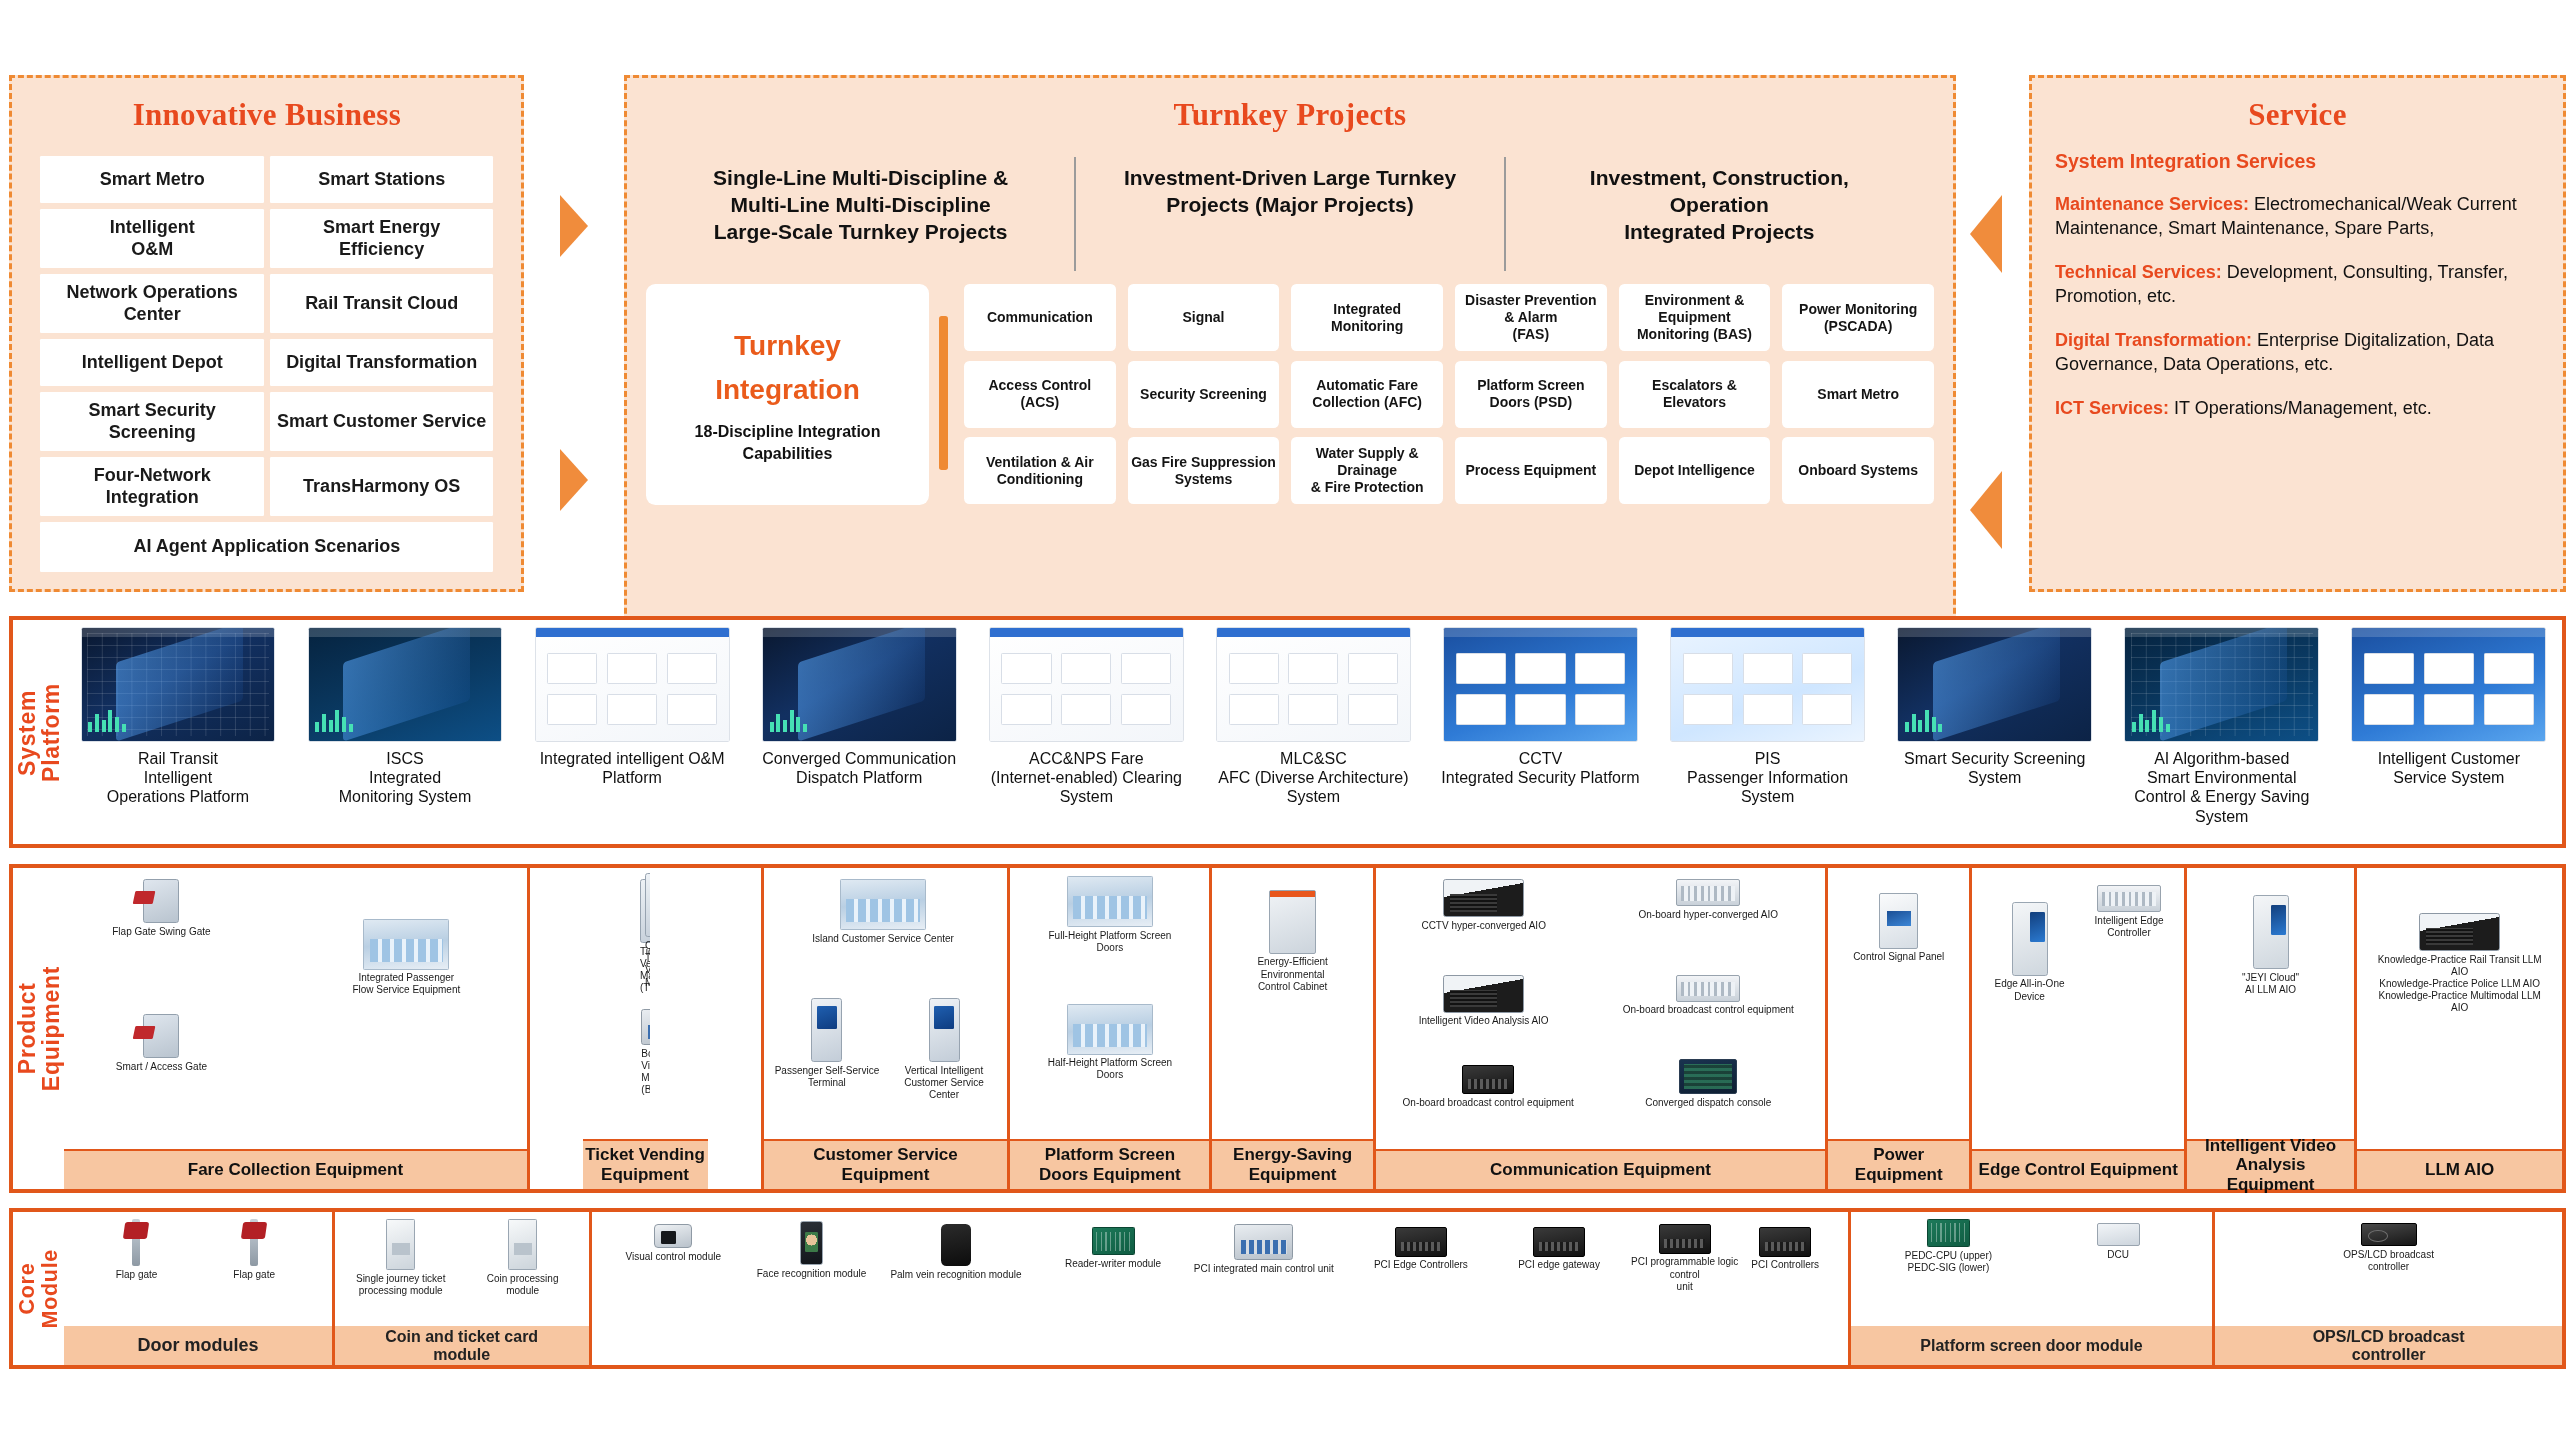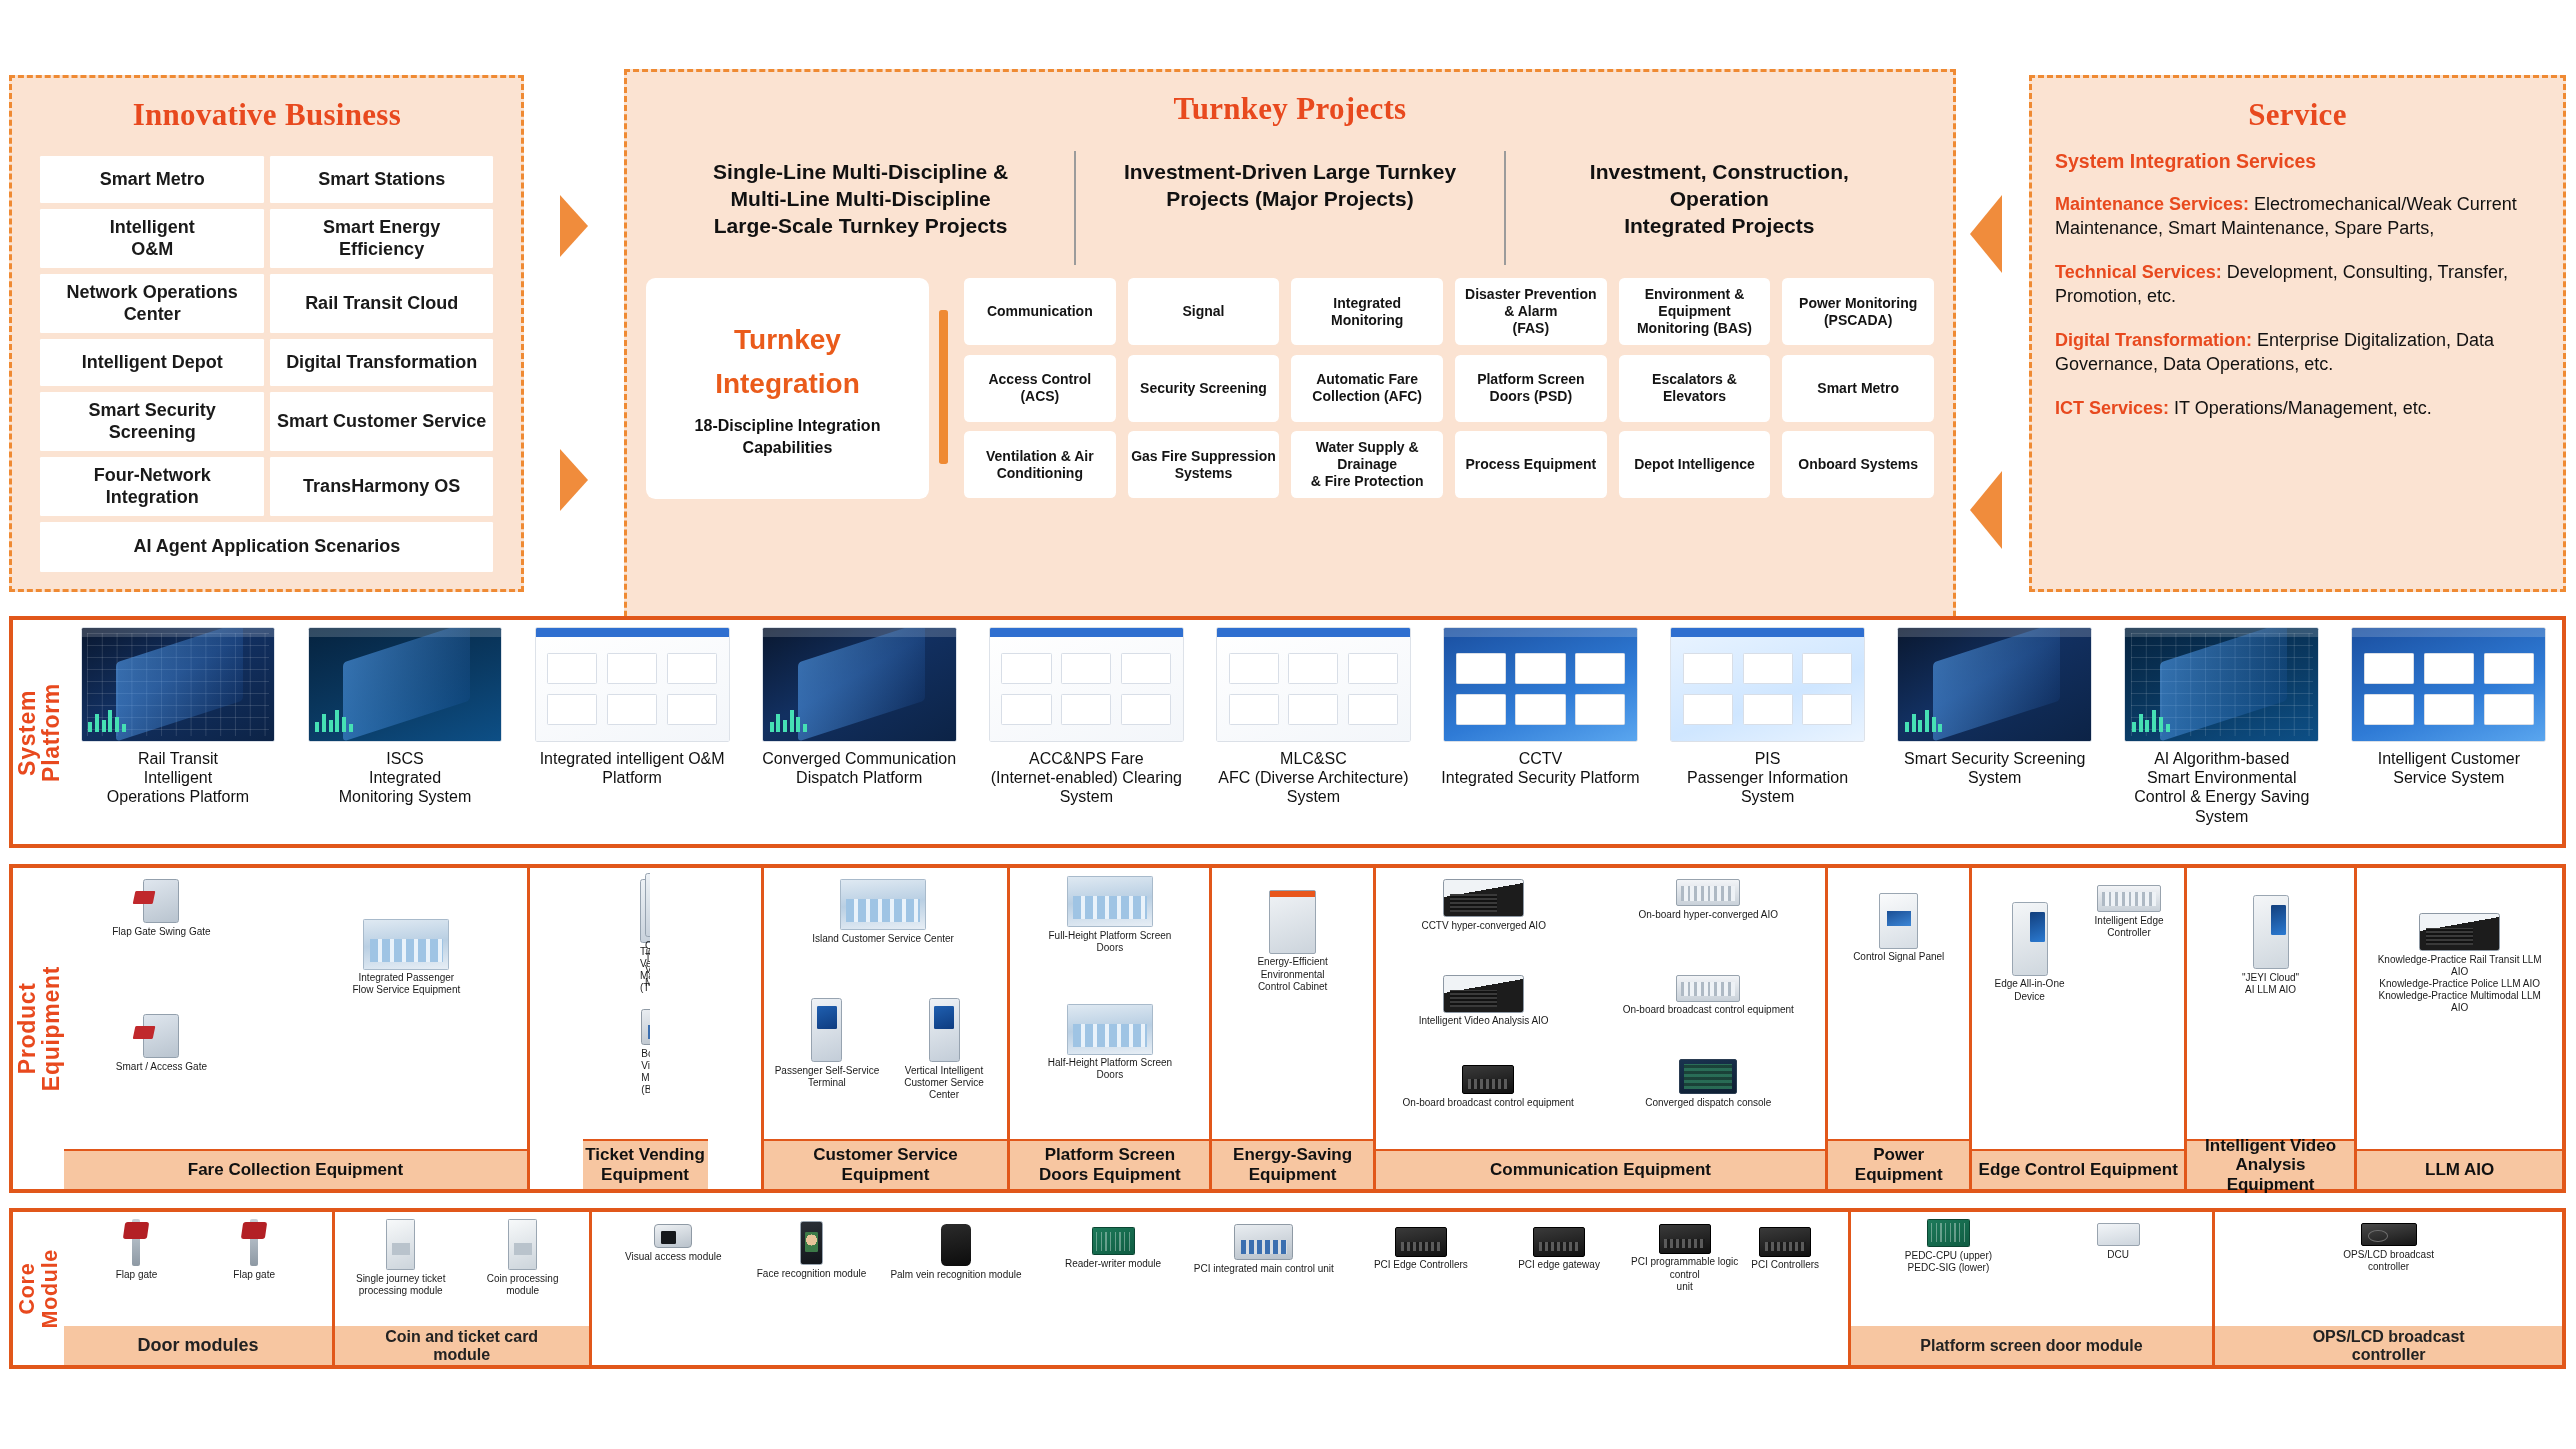--- a/index.html
+++ b/index.html
@@ -46,21 +46,21 @@
     color: #1a1a1a;
     line-height: 1.22;
     padding: 2.7px 4px;
     min-height: 47px;
     border-radius: 1.3px;
   }
   .inno-cell.tall { min-height: 59px; }
   .inno-cell.wide { grid-column: 1 / span 2; min-height: 50px; }
 
   
-  #panel-turnkey { left: 624px; top: 69px; width: 1332px; height: 611px; }
+  #panel-turnkey { left: 624px; top: 75px; width: 1332px; height: 611px; }
   #panel-turnkey .panel-title { margin-top: 19px; }
   .turnkey-heads {
     display: flex; margin: 24px 20px 0 20px; height: 114px;
   }
   .turnkey-head {
     flex: 1;
     text-align: center;
     font-weight: bold;
     font-size: 21px;
     line-height: 1.3;
@@ -840,21 +840,21 @@
               <div class="pshape sh-coinmod"></div>
               <div class="pcap">Coin processing<br>module</div>
             </div>
           </div>
           <div class="core-footer">Coin and ticket card<br>module</div>
         </div>
         <div class="core-group" style="flex: 9.4 1 0px;">
           <div class="core-body">
             <div class="pitem" style="left: 1%; top: 8%; width: 11%;">
               <div class="pshape sh-reader"></div>
-              <div class="pcap">Visual access module</div>
+              <div class="pcap">Visual control module</div>
             </div>
             <div class="pitem" style="left: 12%; top: 6%; width: 11%;">
               <div class="pshape sh-face"></div>
               <div class="pcap">Face recognition module</div>
             </div>
             <div class="pitem" style="left: 23%; top: 8%; width: 12%;">
               <div class="pshape sh-blackslab"></div>
               <div class="pcap">Palm vein recognition module</div>
             </div>
             <div class="pitem" style="left: 36%; top: 10%; width: 11%;">

